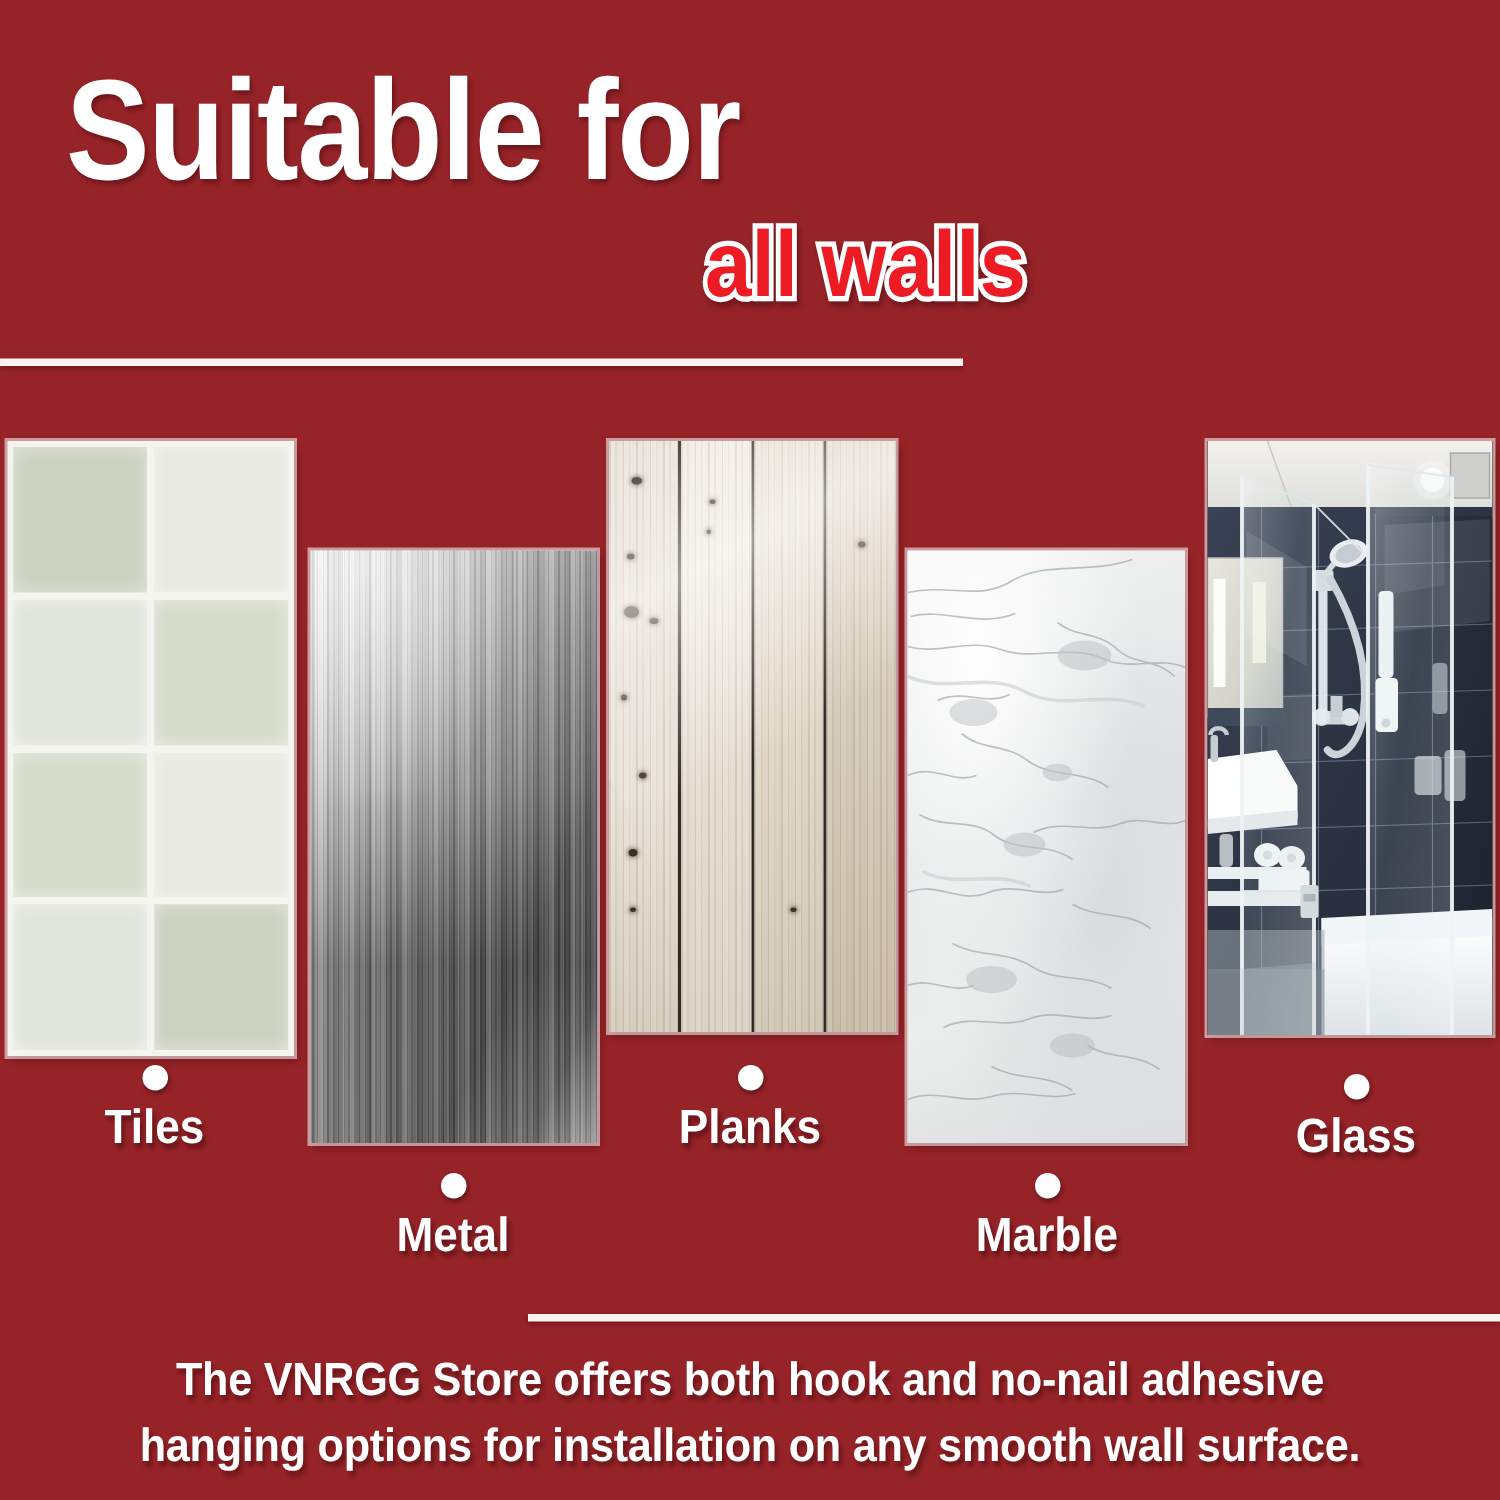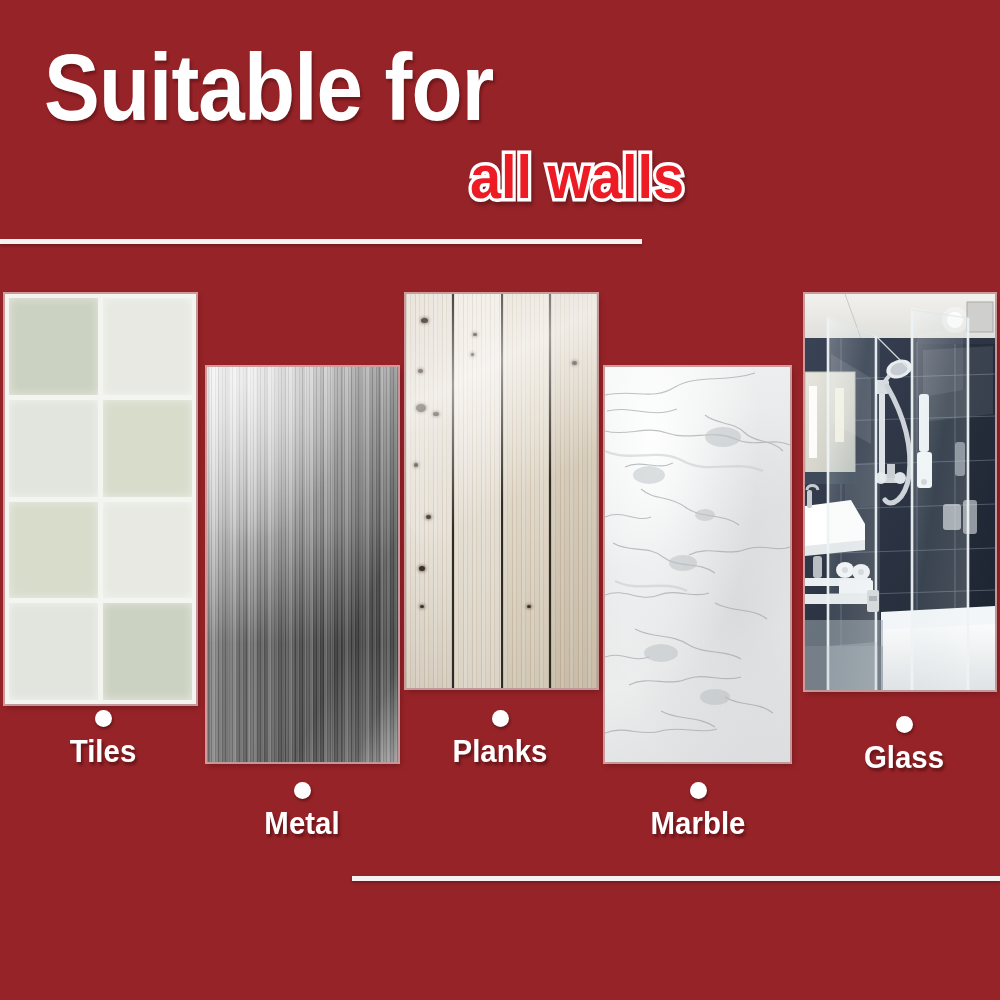--- a/index.html
+++ b/index.html
@@ -384,14 +384,18 @@
   <div class="label" style="left:400px;top:733px;width:200px;">Planks</div>
 
   <div class="dot" style="left:690px;top:782px;"></div>
   <div class="label" style="left:598px;top:805px;width:200px;">Marble</div>
 
   <div class="dot" style="left:896px;top:716px;"></div>
   <div class="label" style="left:804px;top:739px;width:200px;">Glass</div>
 
   <div class="rule rule-bottom"></div>
 
+  <div class="footer">
+    <div>The VNRGG Store offers both hook and no-nail adhesive</div>
+    <div>hanging options for installation on any smooth wall surface.</div>
+  </div>
 
 </div>
 
 </body></html>

